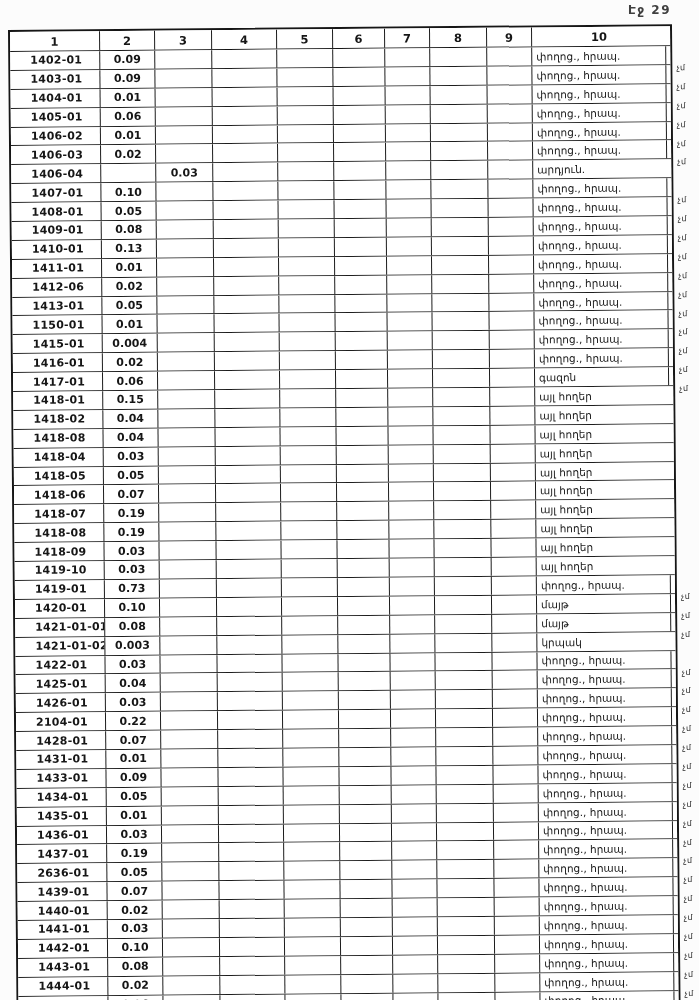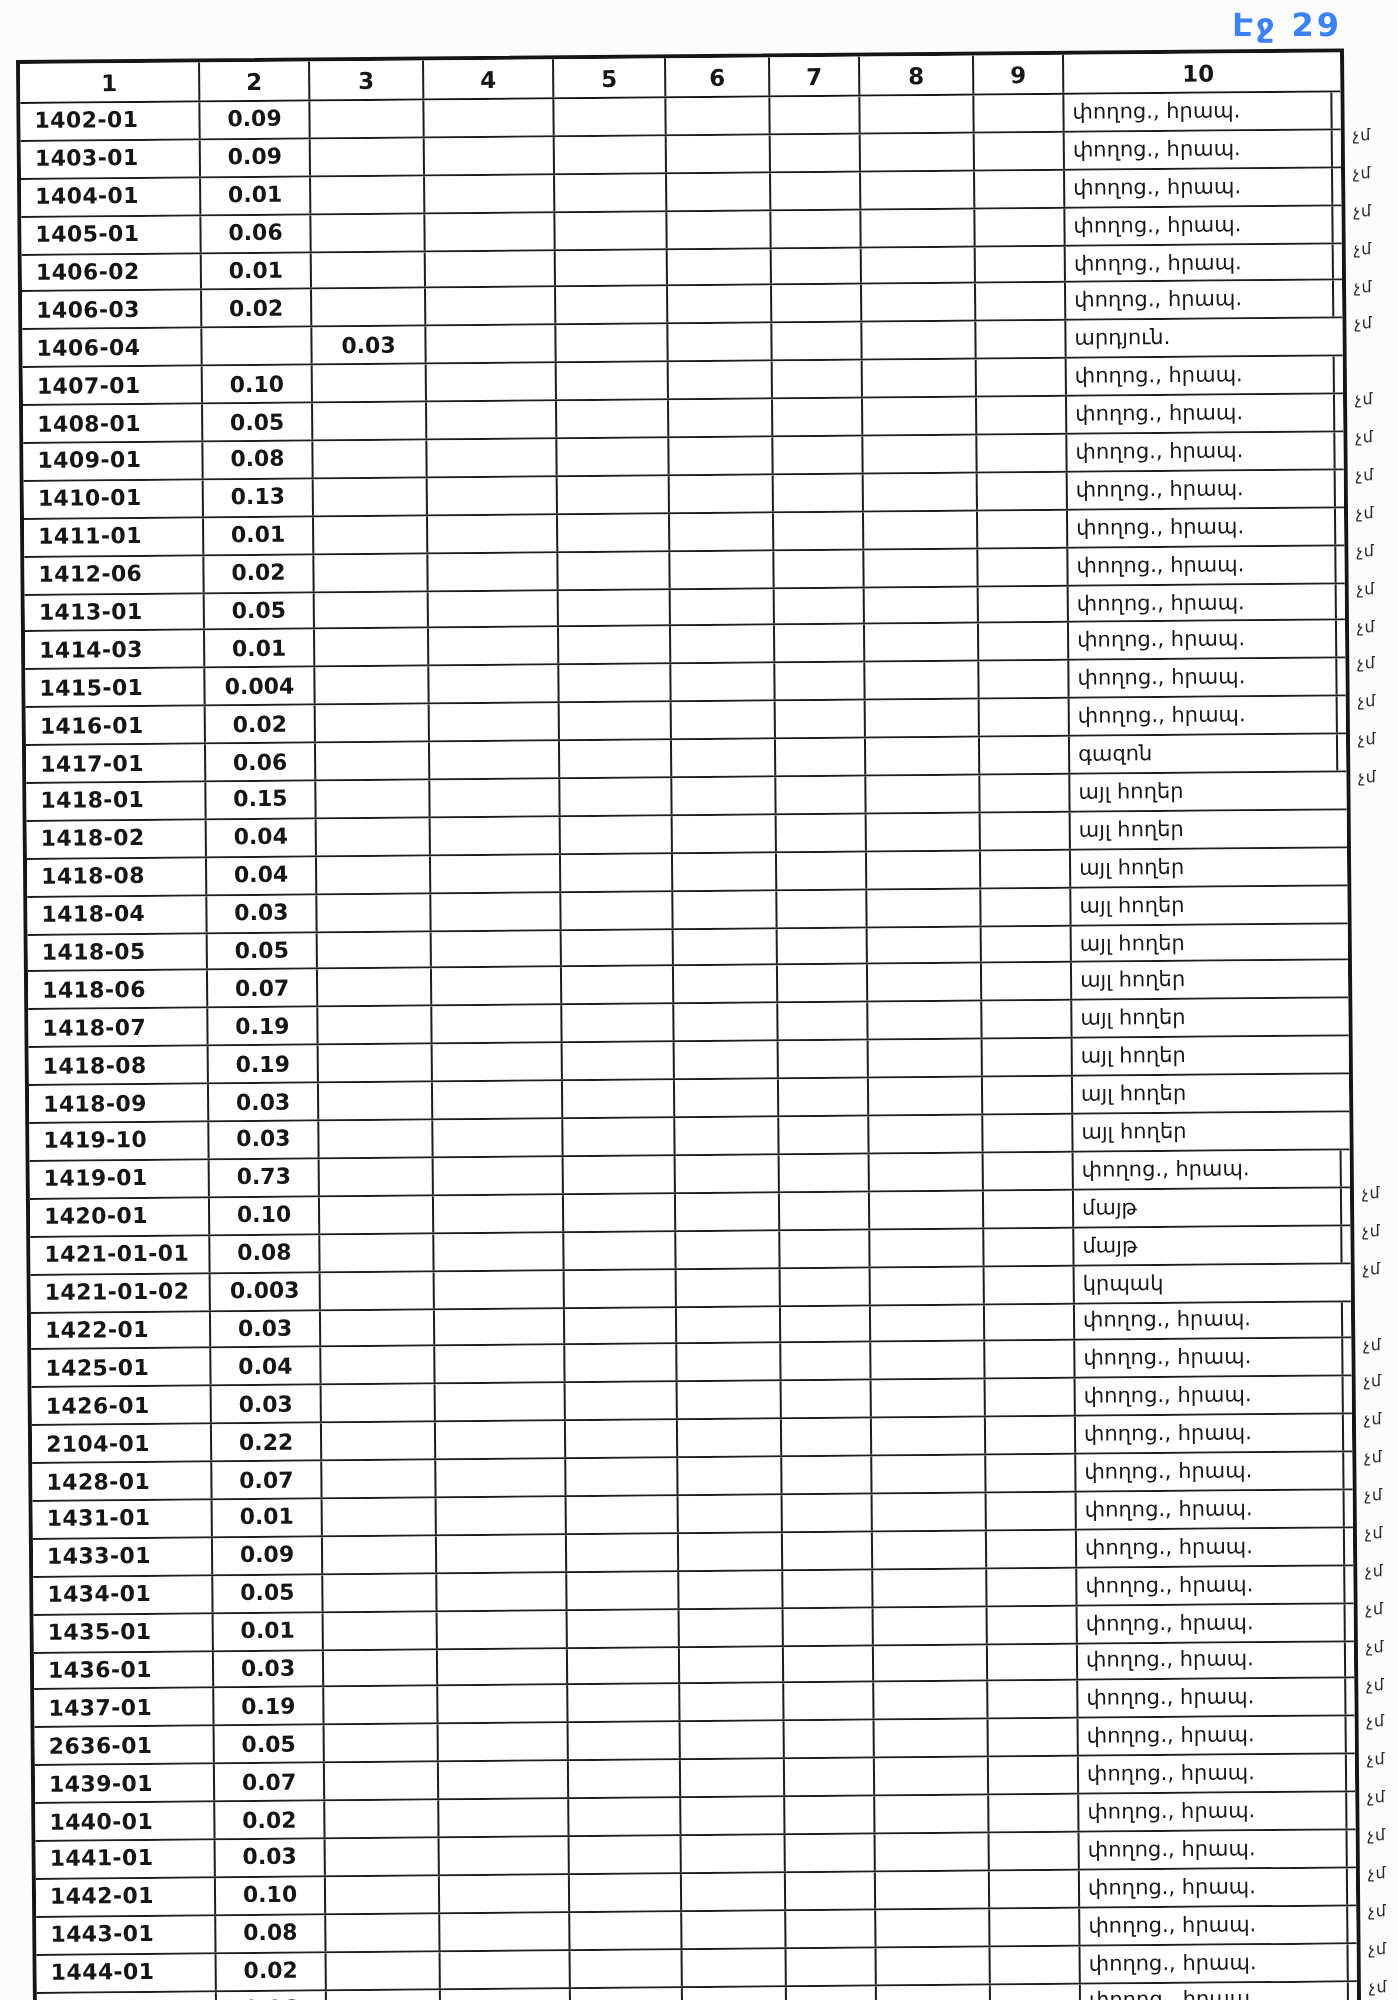--- a/index.html
+++ b/index.html
@@ -4,21 +4,21 @@
 <style>
   html,body{margin:0;padding:0;}
   body{
     width:699px;height:1000px;overflow:hidden;position:relative;
     background:#fcfcfc;
     font-family:"DejaVu Sans", sans-serif;
     color:#161616;
   }
   .page-label{
     position:absolute;top:3px;right:28px;
-    font-size:16px;font-weight:bold;letter-spacing:1.5px;color:#3b82f6;text-align:center;
+    font-size:12px;font-weight:bold;letter-spacing:1.5px;color:#404040;text-align:center;
   }
   .table-area{
     position:absolute;left:8px;top:30px;width:660px;
     transform:rotate(-0.5deg);transform-origin:0 0;
     border:2px solid #161616;
     background:#fff;
   }
   .row{
     display:grid;
     grid-template-columns:90px 55px 57px 65px 56px 52px 45px 57px 45px 134px;
@@ -30,21 +30,21 @@
   .row:last-child{border-bottom:none;}
   .header-row{height:19px;border-bottom:1px solid #141414;}
   .cell{
     border-right:1px solid #1d1d1d;
     display:flex;align-items:center;
     overflow:hidden;white-space:nowrap;
     font-size:11px;
   }
   .cell:last-child{border-right:none;}
   .header-row .cell{justify-content:center;font-weight:bold;font-size:11.5px;}
-  .c1{padding-left:7px;font-weight:bold;letter-spacing:0.2px;}
+  .c1{padding-left:20px;font-weight:bold;letter-spacing:0.2px;}
   .c2,.c3{justify-content:center;font-weight:bold;}
   .c10{padding-left:4px;font-size:10.5px;color:#181818;}
   .note{
     position:absolute;left:666px;top:17px;
     font-size:8px;color:#2a2a2a;letter-spacing:0.5px;
     white-space:nowrap;
   }
 </style>
 </head>
 <body>
@@ -240,21 +240,21 @@
         <div class="cell c4"></div>
         <div class="cell c5"></div>
         <div class="cell c6"></div>
         <div class="cell c7"></div>
         <div class="cell c8"></div>
         <div class="cell c9"></div>
         <div class="cell c10">փողոց., հրապ.</div>
         <span class="note">չմ</span>
       </div>
       <div class="row">
-        <div class="cell c1">1414-03</div>
+        <div class="cell c1">1150-01</div>
         <div class="cell c2">0.01</div>
         <div class="cell c3"></div>
         <div class="cell c4"></div>
         <div class="cell c5"></div>
         <div class="cell c6"></div>
         <div class="cell c7"></div>
         <div class="cell c8"></div>
         <div class="cell c9"></div>
         <div class="cell c10">փողոց., հրապ.</div>
         <span class="note">չմ</span>

